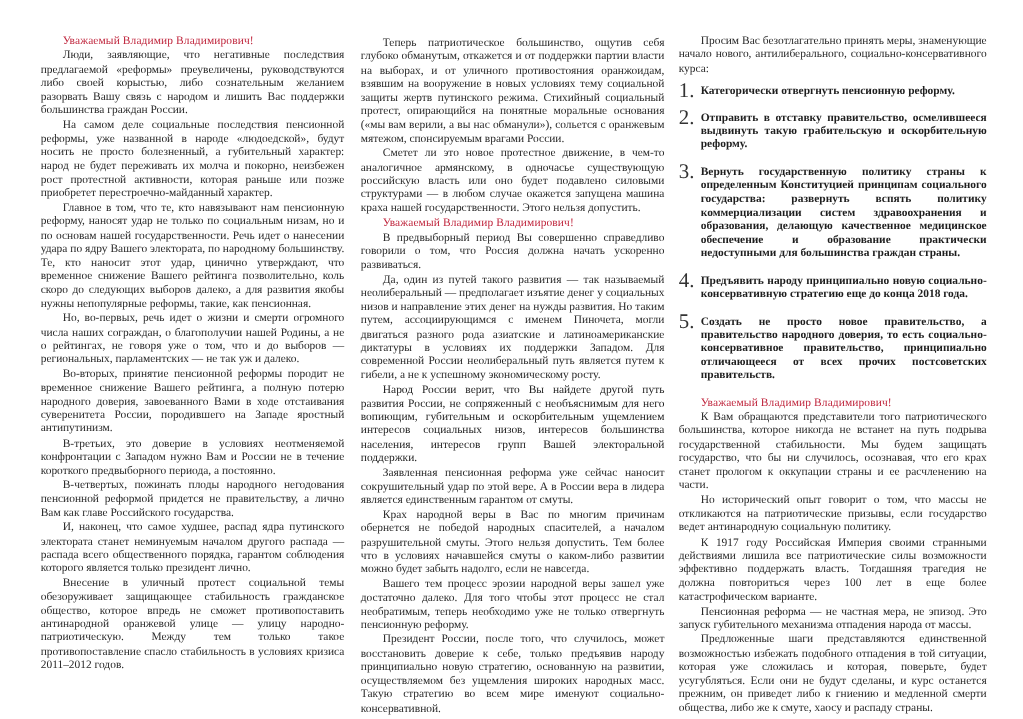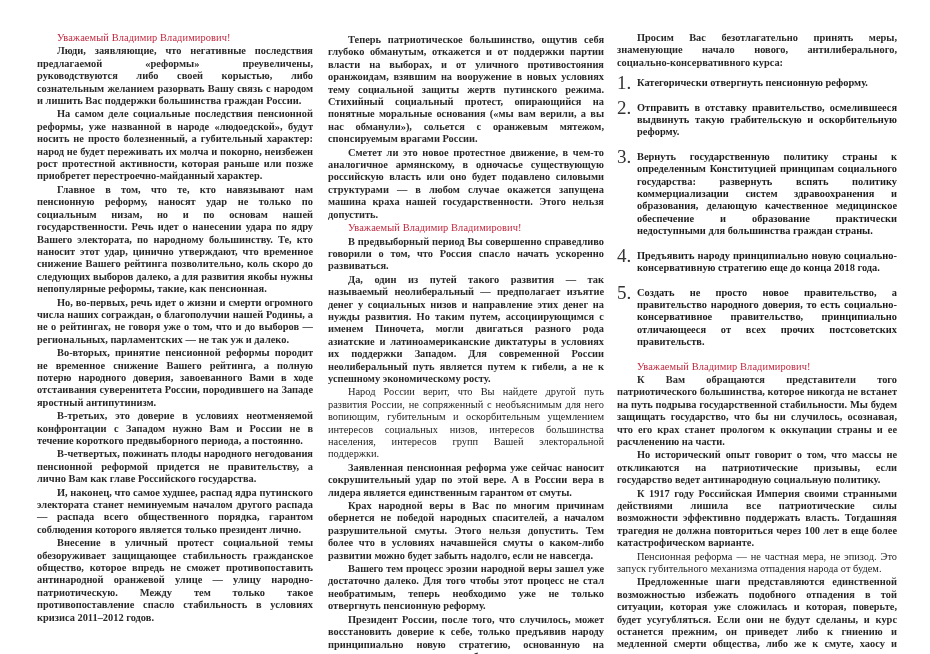--- a/index.html
+++ b/index.html
@@ -3,21 +3,21 @@
 <meta charset="utf-8">
 <style>
   html, body { margin: 0; padding: 0; background: #ffffff; }
   body { width: 930px; height: 654px; overflow: hidden; position: relative;
          font-family: "Liberation Serif", "DejaVu Serif", serif; color: #2a2a2a; }
   .col { position: absolute; top: 32px; font-size: 10.4px; line-height: 12.4px; text-align: justify; hyphens: auto; }
   .col-left { left: 37px; width: 276px; }
   .col-mid { left: 328px; width: 276px; top: 34px; }
   .col-right { left: 617px; width: 280px; }
   .heading { color: #c0283f; font-weight: normal; text-indent: 20px; margin: 0 0 1px 0; letter-spacing: 0.1px; }
-  .para { text-indent: 20px; margin: 0 0 1px 0; font-weight: bold; }
+  .para { text-indent: 20px; margin: 0 0 1px 0; }
   .para.bold { font-weight: normal; color: #1e1e1e; }
   .req-list { list-style: none; padding: 0; margin: 8px 0 0 0; }
   .req-item { position: relative; padding-left: 20px; margin-bottom: 12px; font-weight: bold; color: #1e1e1e; }
   .req-num { position: absolute; left: 0; top: -5px; font-size: 19px; font-weight: normal; color: #333; line-height: 22px; }
 </style>
 </head>
 <body>
 
 <div class="col col-left">
   <p class="heading">Уважаемый Владимир Владимирович!</p>
@@ -29,21 +29,21 @@
   <p class="para">В-третьих, это доверие в условиях неотменяемой конфронтации с Западом нужно Вам и России не в течение короткого предвыборного периода, а постоянно.</p>
   <p class="para">В-четвертых, пожинать плоды народного негодования пенсионной реформой придется не правительству, а лично Вам как главе Российского государства.</p>
   <p class="para">И, наконец, что самое худшее, распад ядра путинского электората станет неминуемым началом другого распада — распада всего общественного порядка, гарантом соблюдения которого является только президент лично.</p>
   <p class="para">Внесение в уличный протест социальной темы обезоруживает защищающее стабильность гражданское общество, которое впредь не сможет противопоставить антинародной оранжевой улице — улицу народно-патриотическую. Между тем только такое противопоставление спасло стабильность в условиях кризиса 2011–2012 годов.</p>
 </div>
 
 <div class="col col-mid">
   <p class="para">Теперь патриотическое большинство, ощутив себя глубоко обманутым, откажется и от поддержки партии власти на выборах, и от уличного противостояния оранжоидам, взявшим на вооружение в новых условиях тему социальной защиты жертв путинского режима. Стихийный социальный протест, опирающийся на понятные моральные основания («мы вам верили, а вы нас обманули»), сольется с оранжевым мятежом, спонсируемым врагами России.</p>
   <p class="para">Сметет ли это новое протестное движение, в чем-то аналогичное армянскому, в одночасье существующую российскую власть или оно будет подавлено силовыми структурами — в любом случае окажется запущена машина краха нашей государственности. Этого нельзя допустить.</p>
   <p class="heading">Уважаемый Владимир Владимирович!</p>
-  <p class="para">В предвыборный период Вы совершенно справедливо говорили о том, что Россия спасло начать ускоренно развиваться.</p>
+  <p class="para">В предвыборный период Вы совершенно справедливо говорили о том, что Россия должна начать ускоренно развиваться.</p>
   <p class="para">Да, один из путей такого развития — так называемый неолиберальный — предполагает изъятие денег у социальных низов и направление этих денег на нужды развития. Но таким путем, ассоциирующимся с именем Пиночета, могли двигаться разного рода азиатские и латиноамериканские диктатуры в условиях их поддержки Западом. Для современной России неолиберальный путь является путем к гибели, а не к успешному экономическому росту.</p>
   <p class="para bold">Народ России верит, что Вы найдете другой путь развития России, не сопряженный с необъяснимым для него вопиющим, губительным и оскорбительным ущемлением интересов социальных низов, интересов большинства населения, интересов групп Вашей электоральной поддержки.</p>
   <p class="para">Заявленная пенсионная реформа уже сейчас наносит сокрушительный удар по этой вере. А в России вера в лидера является единственным гарантом от смуты.</p>
   <p class="para">Крах народной веры в Вас по многим причинам обернется не победой народных спасителей, а началом разрушительной смуты. Этого нельзя допустить. Тем более что в условиях начавшейся смуты о каком-либо развитии можно будет забыть надолго, если не навсегда.</p>
   <p class="para">Вашего тем процесс эрозии народной веры зашел уже достаточно далеко. Для того чтобы этот процесс не стал необратимым, теперь необходимо уже не только отвергнуть пенсионную реформу.</p>
   <p class="para">Президент России, после того, что случилось, может восстановить доверие к себе, только предъявив народу принципиально новую стратегию, основанную на развитии, осуществляемом без ущемления широких народных масс. Такую стратегию во всем мире именуют социально-консервативной.</p>
 </div>
 
 <div class="col col-right">
   <p class="para">Просим Вас безотлагательно принять меры, знаменующие начало нового, антилиберального, социально-консервативного курса:</p>
@@ -66,15 +66,15 @@
     </li>
     <li class="req-item">
       <span class="req-num">5.</span>
       <span>Создать не просто новое правительство, а правительство народного доверия, то есть социально-консервативное правительство, принципиально отличающееся от всех прочих постсоветских правительств.</span>
     </li>
   </ol>
   <p class="heading">Уважаемый Владимир Владимирович!</p>
   <p class="para">К Вам обращаются представители того патриотического большинства, которое никогда не встанет на путь подрыва государственной стабильности. Мы будем защищать государство, что бы ни случилось, осознавая, что его крах станет прологом к оккупации страны и ее расчленению на части.</p>
   <p class="para">Но исторический опыт говорит о том, что массы не откликаются на патриотические призывы, если государство ведет антинародную социальную политику.</p>
   <p class="para">К 1917 году Российская Империя своими странными действиями лишила все патриотические силы возможности эффективно поддержать власть. Тогдашняя трагедия не должна повториться через 100 лет в еще более катастрофическом варианте.</p>
-  <p class="para bold">Пенсионная реформа — не частная мера, не эпизод. Это запуск губительного механизма отпадения народа от будем.</p>
+  <p class="para bold">Пенсионная реформа — не частная мера, не эпизод. Это запуск губительного механизма отпадения народа от массы.</p>
   <p class="para">Предложенные шаги представляются единственной возможностью избежать подобного отпадения в той ситуации, которая уже сложилась и которая, поверьте, будет усугубляться. Если они не будут сделаны, и курс останется прежним, он приведет либо к гниению и медленной смерти общества, либо же к смуте, хаосу и распаду страны.</p>
 </div>
 
 </body></html>

